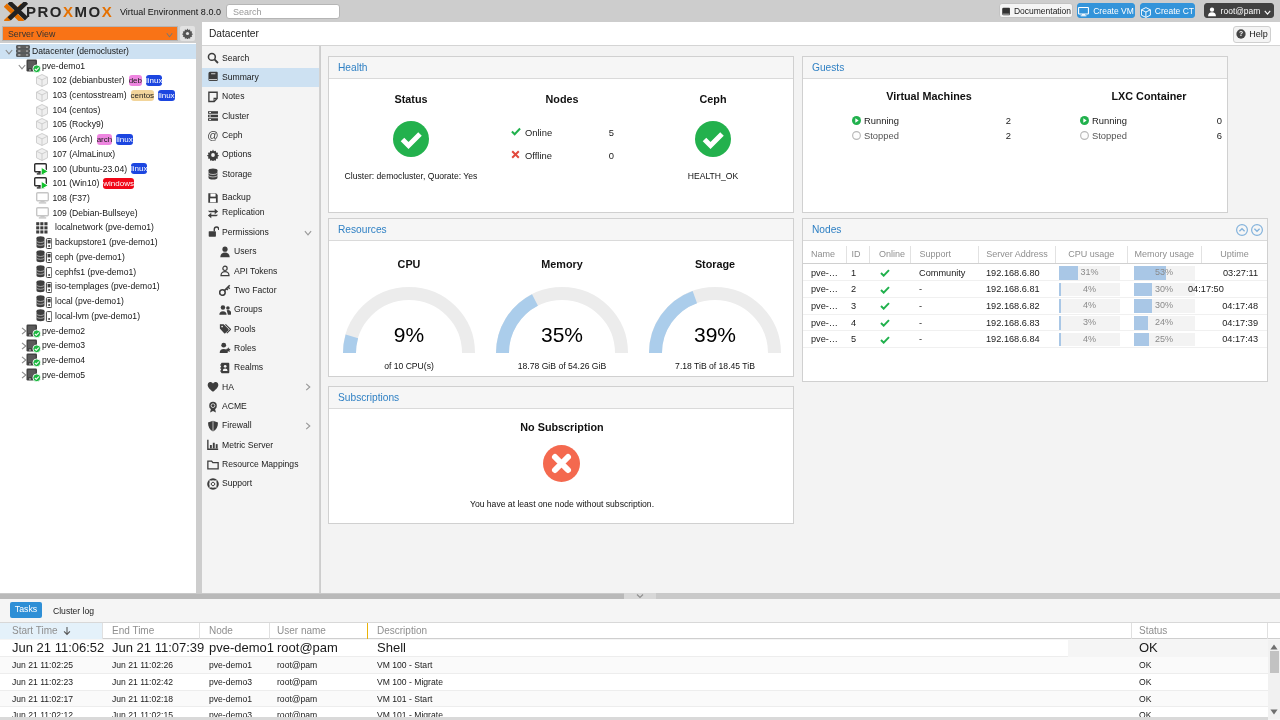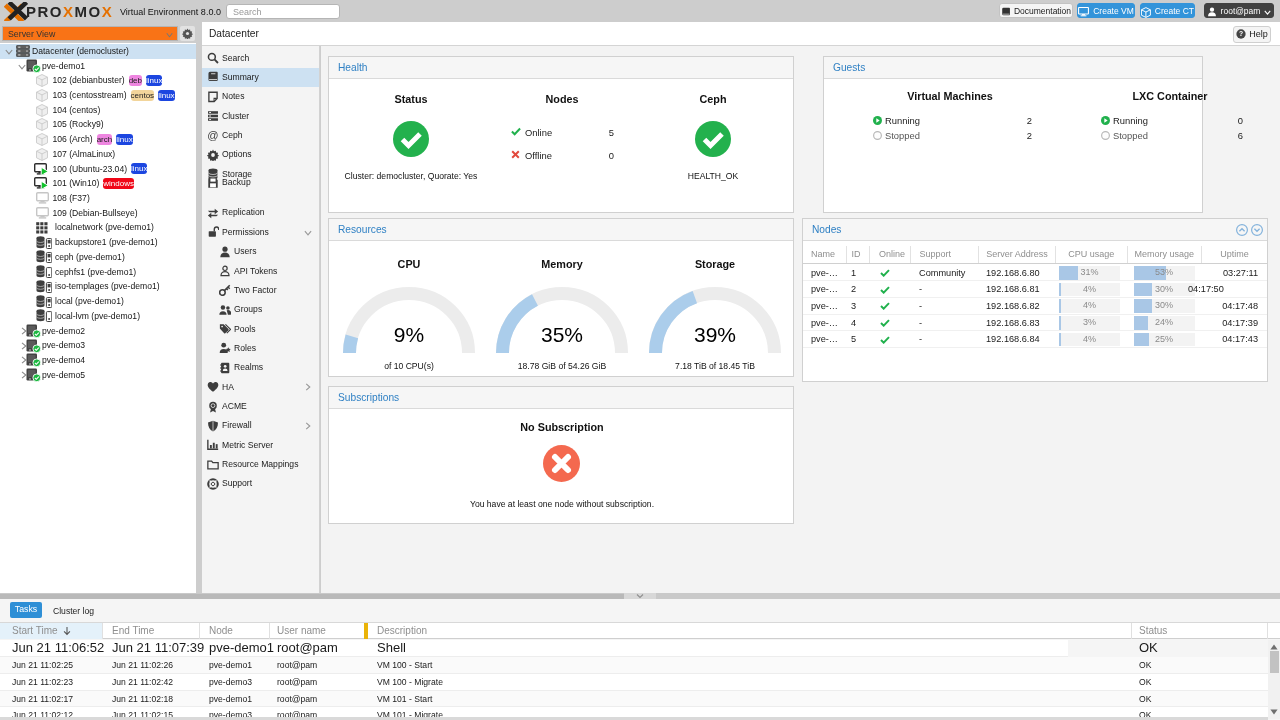--- a/index.html
+++ b/index.html
@@ -394,21 +394,21 @@
       <span style="position:absolute;left:20px;">Options</span>
     </div>
 <div class="nrow" style="top:118.7px;">
       <svg style="position:absolute;left:5px;top:3.5px" width="12" height="12" viewBox="0 0 14 14">
         <ellipse cx="7" cy="2.6" rx="5.2" ry="2.1" fill="#3d3d3d"></ellipse>
         <path d="M1.8 2.6 v8.8 a5.2 2.1 0 0 0 10.4 0 v-8.8" fill="#3d3d3d"></path>
         <path d="M1.8 5.5 a5.2 2.1 0 0 0 10.4 0 M1.8 8.4 a5.2 2.1 0 0 0 10.4 0" stroke="#ddd" stroke-width="0.9" fill="none"></path>
       </svg>
       <span style="position:absolute;left:20px;">Storage</span>
     </div>
-<div class="nrow" style="top:127px;">
+<div class="nrow" style="top:142px;">
       <svg style="position:absolute;left:5px;top:3.5px" width="12" height="12" viewBox="0 0 14 14">
         <path d="M1.5 1.5 h9 l2 2 v9 h-11 Z" fill="#3d3d3d"></path>
         <rect x="4" y="1.8" width="6" height="3.6" fill="#fff"></rect>
         <rect x="3.6" y="7.4" width="6.8" height="4.6" fill="#fff"></rect>
       </svg>
       <span style="position:absolute;left:20px;">Backup</span>
     </div>
 <div class="nrow" style="top:157.4px;">
       <svg style="position:absolute;left:5px;top:3.5px" width="12" height="12" viewBox="0 0 14 14">
         <path d="M1 4.5 h8 v-2.4 l4 3.4 -4 3.4 v-2.4 h-6" fill="#3d3d3d" transform="scale(1,0.94)"></path>
@@ -552,21 +552,21 @@
   <div class="g12" style="left:182px; top:70px;"><svg width="10" height="9" viewBox="0 0 11 9" style="margin-right:4px">
           <path d="M1 4.5 L4 7.5 L10 1.2" stroke="#21b14d" stroke-width="2.2" fill="none"></path>
         </svg>Online</div>
   <div class="g12" style="left:182px; top:93px;"><svg width="9" height="9" viewBox="0 0 9 9" style="margin-right:5px">
           <path d="M1.2 1.2 L7.8 7.8 M7.8 1.2 L1.2 7.8" stroke="#e2493d" stroke-width="2" fill="none"></path>
         </svg>Offline</div>
   <div class="g12" style="left:255px; top:70px; width:30px; text-align:right;">5</div>
   <div class="g12" style="left:255px; top:93px; width:30px; text-align:right;">0</div>
  </div>
 
- <div class="panel" style="left:481px; top:10px; width:380px; height:157px;margin-left:21px;">
+ <div class="panel" style="left:481px; top:10px; width:426px; height:157px;">
   <div class="phead">Guests</div>
   <div class="coltitle" style="left:26px; top:32.5px; width:200px;">Virtual Machines</div>
   <div class="coltitle" style="left:246px; top:32.5px; width:200px;">LXC Container</div>
   <svg style="position:absolute; left:49px; top:59px;" width="9" height="9" viewBox="0 0 10 10">
         <circle cx="5" cy="5" r="5" fill="#21b14d"></circle>
         <path d="M3.7 2.6 L7.4 5 L3.7 7.4 Z" fill="#fff"></path>
       </svg>
   <div class="g12" style="left:61px; top:58px;">Running</div>
   <div class="g12" style="left:150px; top:58px; width:58px; text-align:right;">2</div>
   <svg style="position:absolute; left:49px; top:73.5px;" width="9" height="9" viewBox="0 0 10 10">
@@ -748,21 +748,21 @@
         <svg style="position:absolute;left:63px;top:3px" width="8" height="10" viewBox="0 0 9 11">
           <path d="M4.5 1 v8 M1.2 6 L4.5 9.4 L7.8 6" stroke="#555" stroke-width="1.2" fill="none"></path>
         </svg>
       </div>
       <div style="position:absolute;left:103px;top:0;width:97px;height:16.5px;border-right:1px solid #e0e0e0;color:#8f8f8f;font-size:10px;line-height:16px;">
         <span style="position:absolute;left:9px;">End Time</span>
       </div>
       <div style="position:absolute;left:200px;top:0;width:70px;height:16.5px;border-right:1px solid #e0e0e0;color:#8f8f8f;font-size:10px;line-height:16px;">
         <span style="position:absolute;left:9px;">Node</span>
       </div>
-      <div style="position:absolute;left:270px;top:0;width:98px;height:16.5px;border-right:4px solid #eab308;color:#8f8f8f;font-size:10px;line-height:16px;">
+      <div style="position:absolute;left:270px;top:0;width:98px;height:16.5px;border-right:1px solid #eab308;color:#8f8f8f;font-size:10px;line-height:16px;">
         <span style="position:absolute;left:7px;">User name</span>
       </div>
       <div style="position:absolute;left:368px;top:0;width:764px;height:16.5px;border-right:1px solid #e0e0e0;color:#8f8f8f;font-size:10px;line-height:16px;">
         <span style="position:absolute;left:9px;">Description</span>
       </div>
       <div style="position:absolute;left:1132px;top:0;width:136px;height:16.5px;border-right:1px solid #e0e0e0;color:#8f8f8f;font-size:10px;line-height:16px;">
         <span style="position:absolute;left:7px;">Status</span>
       </div>
     </div>
  <div style="position:absolute; left:0; top:41px; width:1280px; height:80px; overflow:hidden;">

